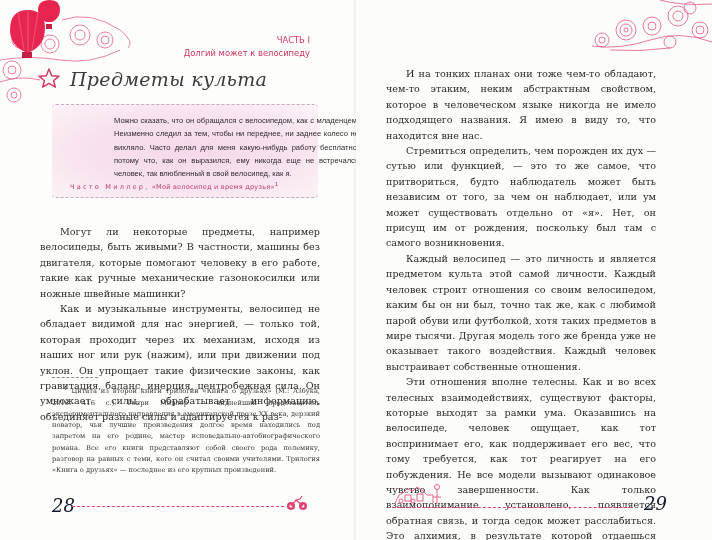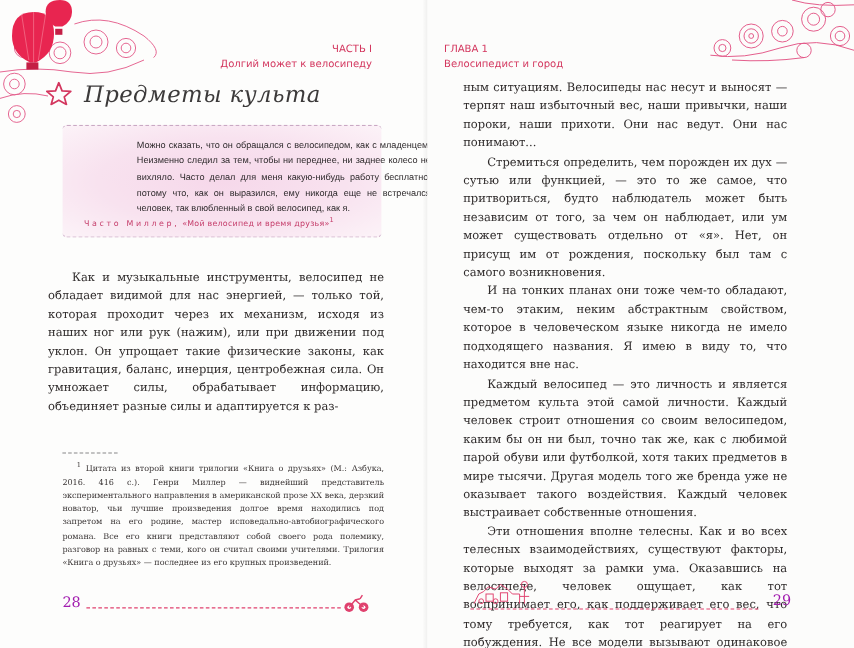--- a/index.html
+++ b/index.html
@@ -30,21 +30,21 @@
   .body-text { position:absolute; font-family:"DejaVu Serif", serif; font-size:9.6px; line-height:15.4px; color:#2e2a2a; text-align:justify; hyphens:manual; }
   .body-text p { text-indent:20px; }
   .body-text p.noindent { text-indent:0; }
   .left-text { left:40px; top:224px; width:280px; }
   .right-text { left:386px; top:66px; width:270px; }
 
   .fn-rule { position:absolute; left:52px; top:377px; width:46px; border-top:1px dashed #888; }
   .footnote { position:absolute; left:52px; top:383px; width:268px; font-family:"DejaVu Serif", serif; font-size:6.7px; line-height:11.3px; color:#3a3535; text-align:justify; }
   .footnote .fn-first { text-indent:12px; display:block; }
 
-  .page-num { position:absolute; font-family:"DejaVu Serif", serif; font-size:12px; color:#a21caf; }
+  .page-num { position:absolute; font-family:"DejaVu Serif", serif; font-style:italic; font-size:18px; color:#0f172a; }
   .pn-left { left:52px; top:495px; }
   .pn-right { left:644px; top:493px; }
   .dash-line { position:absolute; border-top:1.3px dashed #e0416e; }
   .dl-left { left:72px; top:506px; width:212px; }
   .dl-right { left:392px; top:507px; width:240px; }
 </style>
 </head>
 <body>
 
 <div class="spread">
@@ -90,20 +90,21 @@
 
     <div class="quote-box">
       <div class="quote-text">Можно сказать, что он обращался с велосипедом, как с младенцем. Неизменно следил за тем, чтобы ни переднее, ни заднее колесо не вихляло. Часто делал для меня какую-нибудь работу бесплатно, потому что, как он выразился, ему никогда еще не встречался человек, так влюбленный в свой велосипед, как я.</div>
       <div class="quote-attr">
         <span class="author">Часто Миллер,</span>
         <span>«Мой велосипед и время друзья»</span><sup>1</sup>
       </div>
     </div>
 
     <div class="body-text left-text">
+      <p>Могут ли некоторые предметы, например велосипеды, быть живыми? В частности, машины без двигателя, которые помогают человеку в его работе, такие как ручные механические газонокосилки или ножные швейные машинки?</p>
       <p>Как и музыкальные инструменты, велосипед не обладает видимой для нас энергией, — только той, которая проходит через их механизм, исходя из наших ног или рук (нажим), или при движении под уклон. Он упрощает такие физические законы, как гравитация, баланс, инерция, центробежная сила. Он умножает силы, обрабатывает информацию, объединяет разные силы и адаптируется к раз-</p>
     </div>
 
     <div class="fn-rule"></div>
     <div class="footnote">
       <span class="fn-first"><sup>1</sup> <span>Цитата из второй книги трилогии «Книга о друзьях» (М.: Азбука, 2016. 416 с.). Генри Миллер — виднейший представитель экспериментального направления в американской прозе XX века, дерзкий новатор, чьи лучшие произведения долгое время находились под запретом на его родине, мастер исповедально-автобиографического романа. Все его книги представляют собой своего рода полемику, разговор на равных с теми, кого он считал своими учителями. Трилогия «Книга о друзьях» — последнее из его крупных произведений.</span></span>
     </div>
 
     <div class="page-num pn-left">28</div>
     <div class="dash-line dl-left"></div>
@@ -134,29 +135,24 @@
       <circle cx="110" cy="30" r="8"></circle>
         <circle cx="110" cy="30" r="4"></circle>
       <circle cx="80" cy="42" r="6"></circle>
         <circle cx="100" cy="8" r="6"></circle>
       <path d="M2 46 Q30 50 60 40 T122 42"></path>
       <path d="M20 50 Q50 52 80 48"></path>
       <path d="M70 0 Q90 6 122 4"></path>
     </g>
   </svg>
 
-  <div class="running-head rh-right">
-    <div>ГЛАВА 1</div>
-    <div>Велосипедист и город</div>
-  </div>
 
   <div class="body-text right-text">
-    <p class="noindent">ным ситуациям. Велосипеды нас несут и выносят — терпят наш избыточный вес, наши привычки, наши пороки, наши прихоти. Они нас ведут. Они нас понимают...</p>
+    <p>И на тонких планах они тоже чем-то обладают, чем-то этаким, неким абстрактным свойством, которое в человеческом языке никогда не имело подходящего названия. Я имею в виду то, что находится вне нас.</p>
     <p>Стремиться определить, чем порожден их дух — сутью или функцией, — это то же самое, что притвориться, будто наблюдатель может быть независим от того, за чем он наблюдает, или ум может существовать отдельно от «я». Нет, он присущ им от рождения, поскольку был там с самого возникновения.</p>
-    <p>И на тонких планах они тоже чем-то обладают, чем-то этаким, неким абстрактным свойством, которое в человеческом языке никогда не имело подходящего названия. Я имею в виду то, что находится вне нас.</p>
     <p>Каждый велосипед — это личность и является предметом культа этой самой личности. Каждый человек строит отношения со своим велосипедом, каким бы он ни был, точно так же, как с любимой парой обуви или футболкой, хотя таких предметов в мире тысячи. Другая модель того же бренда уже не оказывает такого воздействия. Каждый человек выстраивает собственные отношения.</p>
     <p>Эти отношения вполне телесны. Как и во всех телесных взаимодействиях, существуют факторы, которые выходят за рамки ума. Оказавшись на велосипеде, человек ощущает, как тот воспринимает его, как поддерживает его вес, что тому требуется, как тот реагирует на его побуждения. Не все модели вызывают одинаковое чувство завершенности. Как только взаимопонимание установлено, появляется обратная связь, и тогда седок может расслабиться. Это алхимия, в результате которой отдаешься объекту и забываешь о себе. Она дает тебе освобождение, облегчение и другие ощущения, сродни тем, которые испытываешь во время полового акта.</p>
   </div>
 
   <svg class="deco" style="left:393px;top:483px" width="52" height="22" viewBox="0 0 52 22">
     <g fill="none" stroke="#e0416e" stroke-width="0.8">
       <path d="M2 20 L6 12 L10 10 L14 6 L20 8 L24 4 L30 8 L34 12 L40 12 L40 20"></path>
       <rect x="12" y="12" width="6" height="6"></rect>
       <rect x="24" y="11" width="6" height="7"></rect>
       <circle cx="44" cy="4" r="2.5"></circle>

